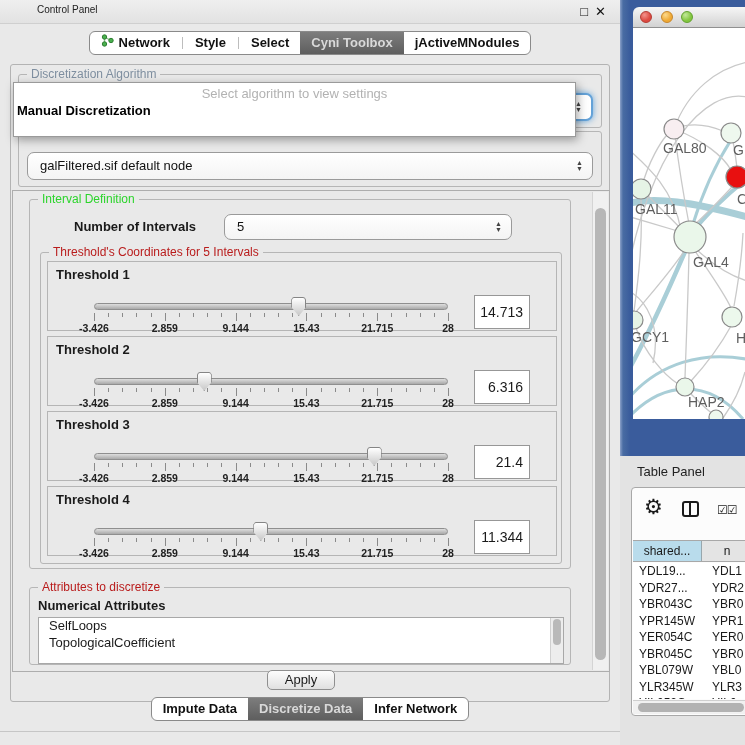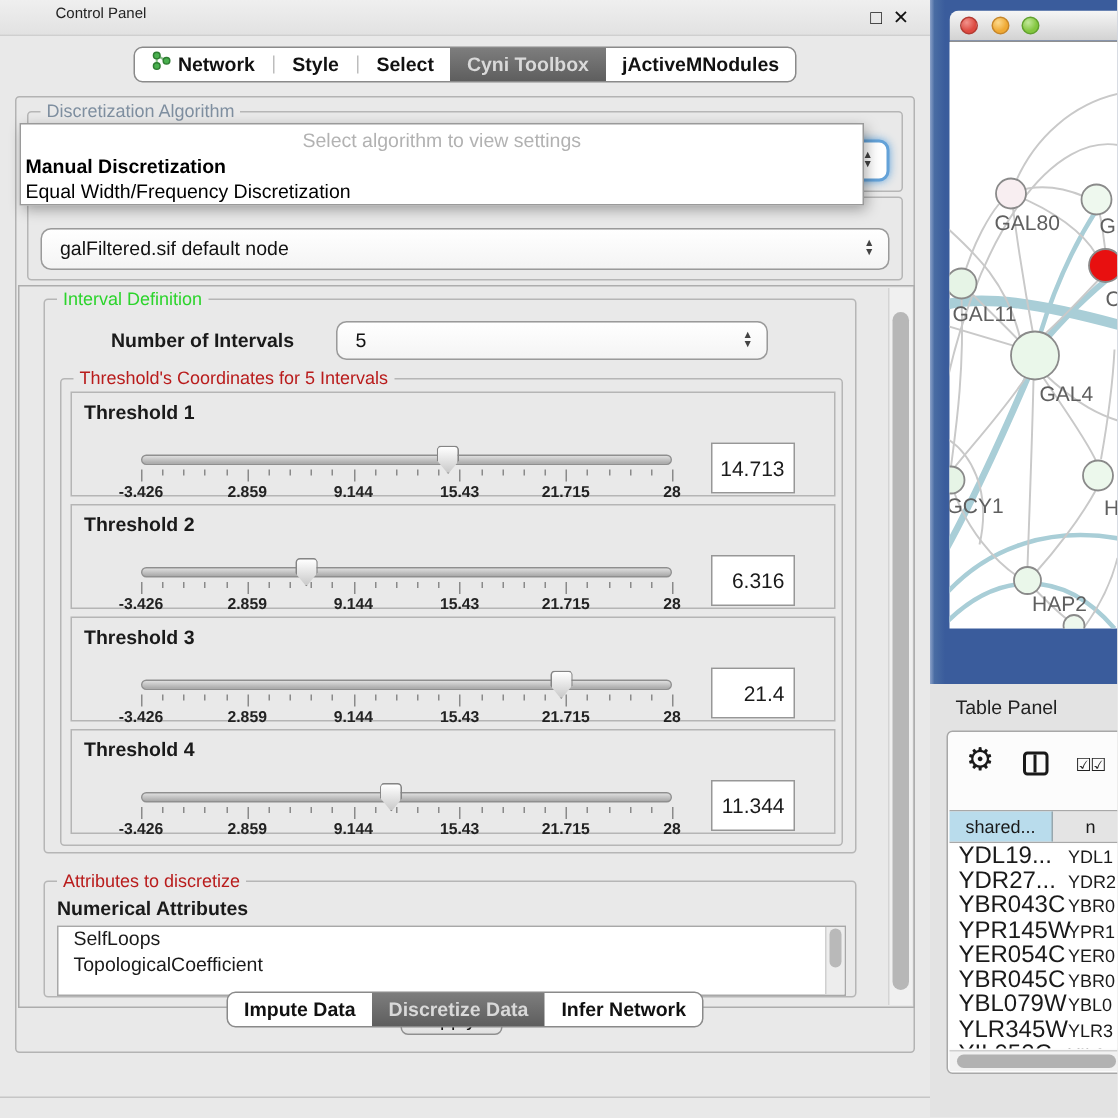--- a/index.html
+++ b/index.html
@@ -13,21 +13,21 @@
   #left { position:absolute; left:0; top:0; width:620px; height:745px; background:#e9e9e9; }
   .cp-titlebar { position:absolute; left:0; top:0; width:620px; height:24px;
     background:linear-gradient(#efefef,#e2e2e2); border-bottom:1px solid #cfcfcf; }
   .cp-title { position:absolute; left:8px; top:4px; font-size:10px; color:#222;margin-left:29px; }
   .win-ic { position:absolute; top:4px; font-size:13px; font-weight:bold; color:#111; cursor:default; }
   #float-ic { right:32px; font-weight:normal; }
   #close-ic { right:14px; }
   
   .tabbar-wrap { position:absolute; left:0; right:0; display:flex; justify-content:center; }
   #top-tabs { top:31px; }
-  #bottom-tabs { top:661px; }
+  #bottom-tabs { top:697px; }
   .tabbar { display:inline-flex; align-items:stretch; height:24px; background:#fff;
     border:1px solid #8a8a8a; border-radius:6px; overflow:hidden; }
   .tab { display:flex; align-items:center; gap:5px; padding:0 11px; font-weight:bold;
     font-size:13px; color:#111; line-height:22px; cursor:default; }
   .tab.sel { background:linear-gradient(#7d7d7d,#5e5e5e); color:#d9d9d9; }
   .tabsep { width:1px; background:#bdbdbd; margin:5px 1px; }
   
   .outer-panel { position:absolute; left:10px; top:64px; width:600px; height:638px;
     border:1px solid #b3b3b3; border-radius:3px; }
   .group { position:absolute; border:1px solid #b6b6b6; border-radius:3px; }
@@ -113,21 +113,21 @@
     border:2px solid #1a1a1a; border-radius:3px; }
   #split-btn::after { content:""; position:absolute; left:5px; top:0; bottom:0; width:2px; background:#1a1a1a; }
   #check-btns { position:absolute; left:85px; top:15px; font-size:12px; letter-spacing:-1px; color:#222; }
   #tp-header { position:absolute; left:1px; top:52px; right:0; height:22px; display:flex;
     border-top:1px solid #a8a8a8; border-bottom:1px solid #a8a8a8; }
   .hc1 { width:69px; background:#b9dcec; border-right:1px solid #98a7ad; text-align:center;
     line-height:20px; font-size:12px; }
   .hc2 { flex:1; background:#e4e4e4; text-align:center; line-height:20px; font-size:12px; }
   #tp-rows { position:absolute; left:1px; top:75px; right:0; bottom:16px; overflow:hidden; background:#fff; }
   .trow { display:flex; height:16.5px; }
-  .tc1 { width:69px; padding-left:6px; font-size:16px; line-height:16.5px; white-space:nowrap; }
+  .tc1 { width:69px; padding-left:6px; font-size:12px; line-height:16.5px; white-space:nowrap; }
   .tc2 { flex:1; padding-left:10px; font-size:12px; line-height:16.5px; white-space:nowrap; overflow:hidden; }
   #tp-hscroll { position:absolute; left:1px; right:0; bottom:1px; height:14px; background:#f1f1f1;
     border-top:1px solid #cfcfcf; }
   #tp-hthumb { position:absolute; left:5px; right:8px; top:2px; height:9px; background:#b2b2b2; border-radius:5px; }
 </style>
 </head>
 <body>
 
 <div id="left">
   <div class="cp-titlebar">
@@ -175,21 +175,20 @@
       <span class="spinner">
           <span>▲</span>
           <span>▼</span>
         </span>
     </div>
   </div>
 
   <div id="algo-popup">
     <div class="popup-placeholder">Select algorithm to view settings</div>
     <div class="popup-opt1">Manual Discretization</div>
-    <div class="popup-opt2">Equal Width/Frequency Discretization</div>
   </div>
 
   <div class="group" style="left:18px; top:131px; width:584px; height:56px;">
     <span class="glabel lbl-dark">Table Data</span>
     <div class="combo" style="left:8px; top:20px; width:566px; height:28px;">
       <span class="combo-text">galFiltered.sif default node</span>
       <span class="spinner">
           <span>▲</span>
           <span>▼</span>
         </span>

